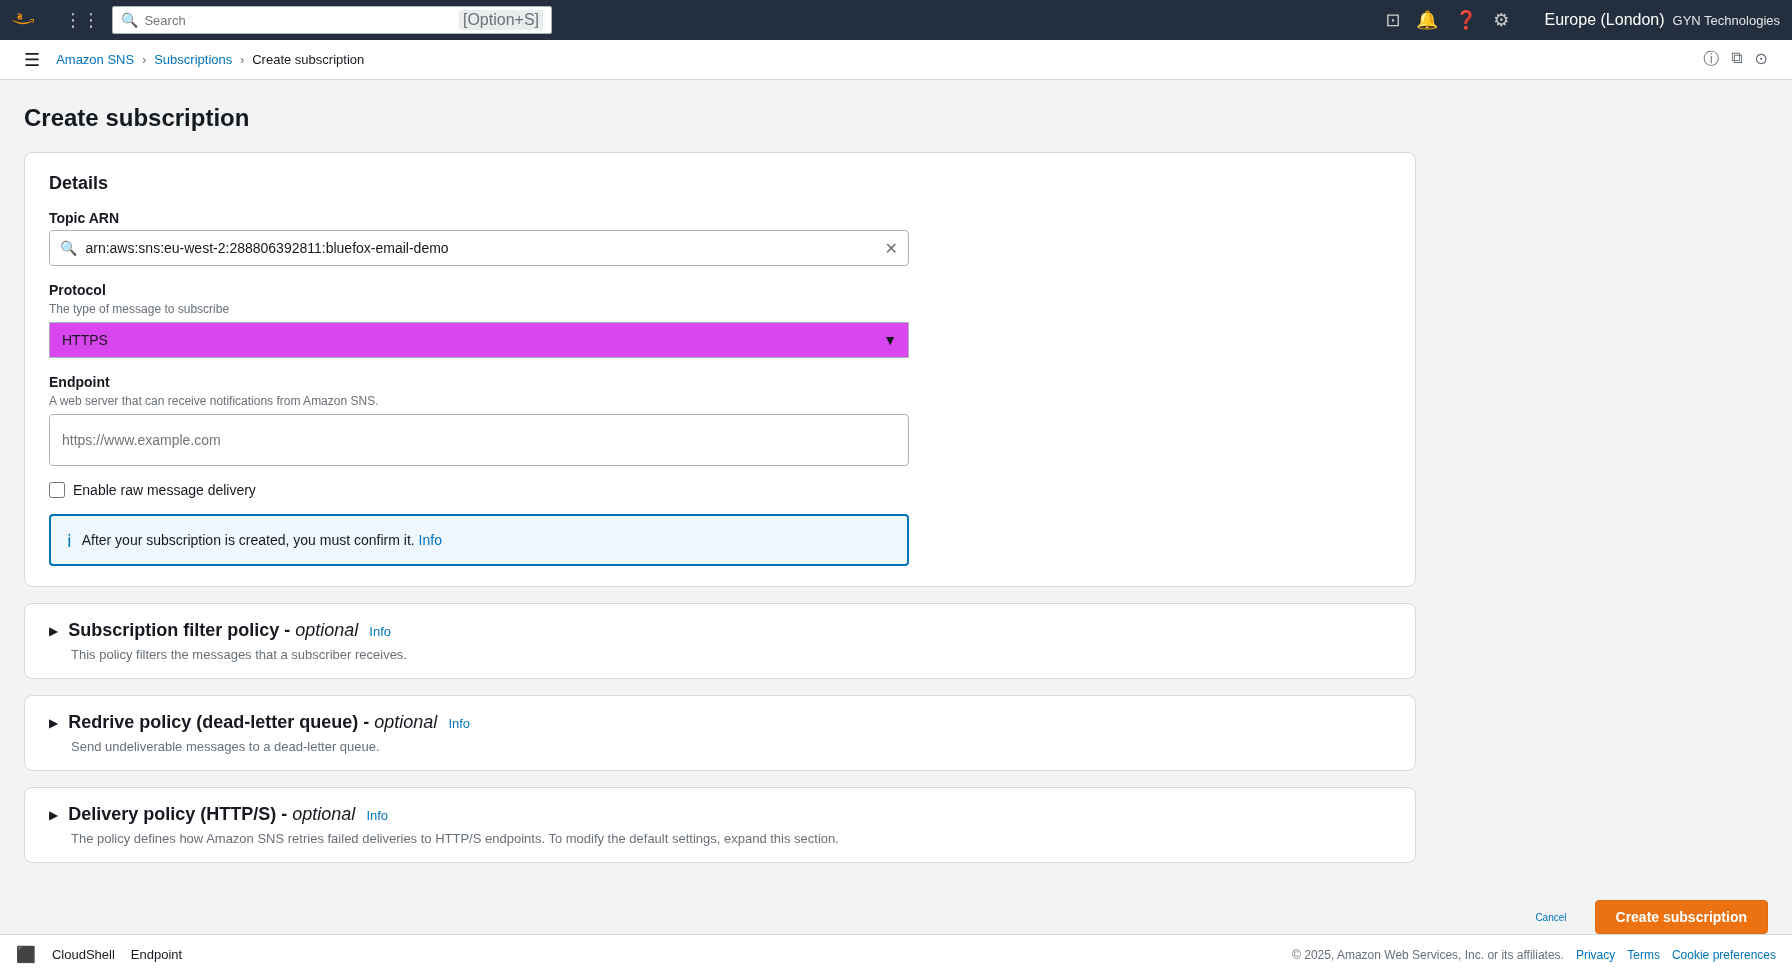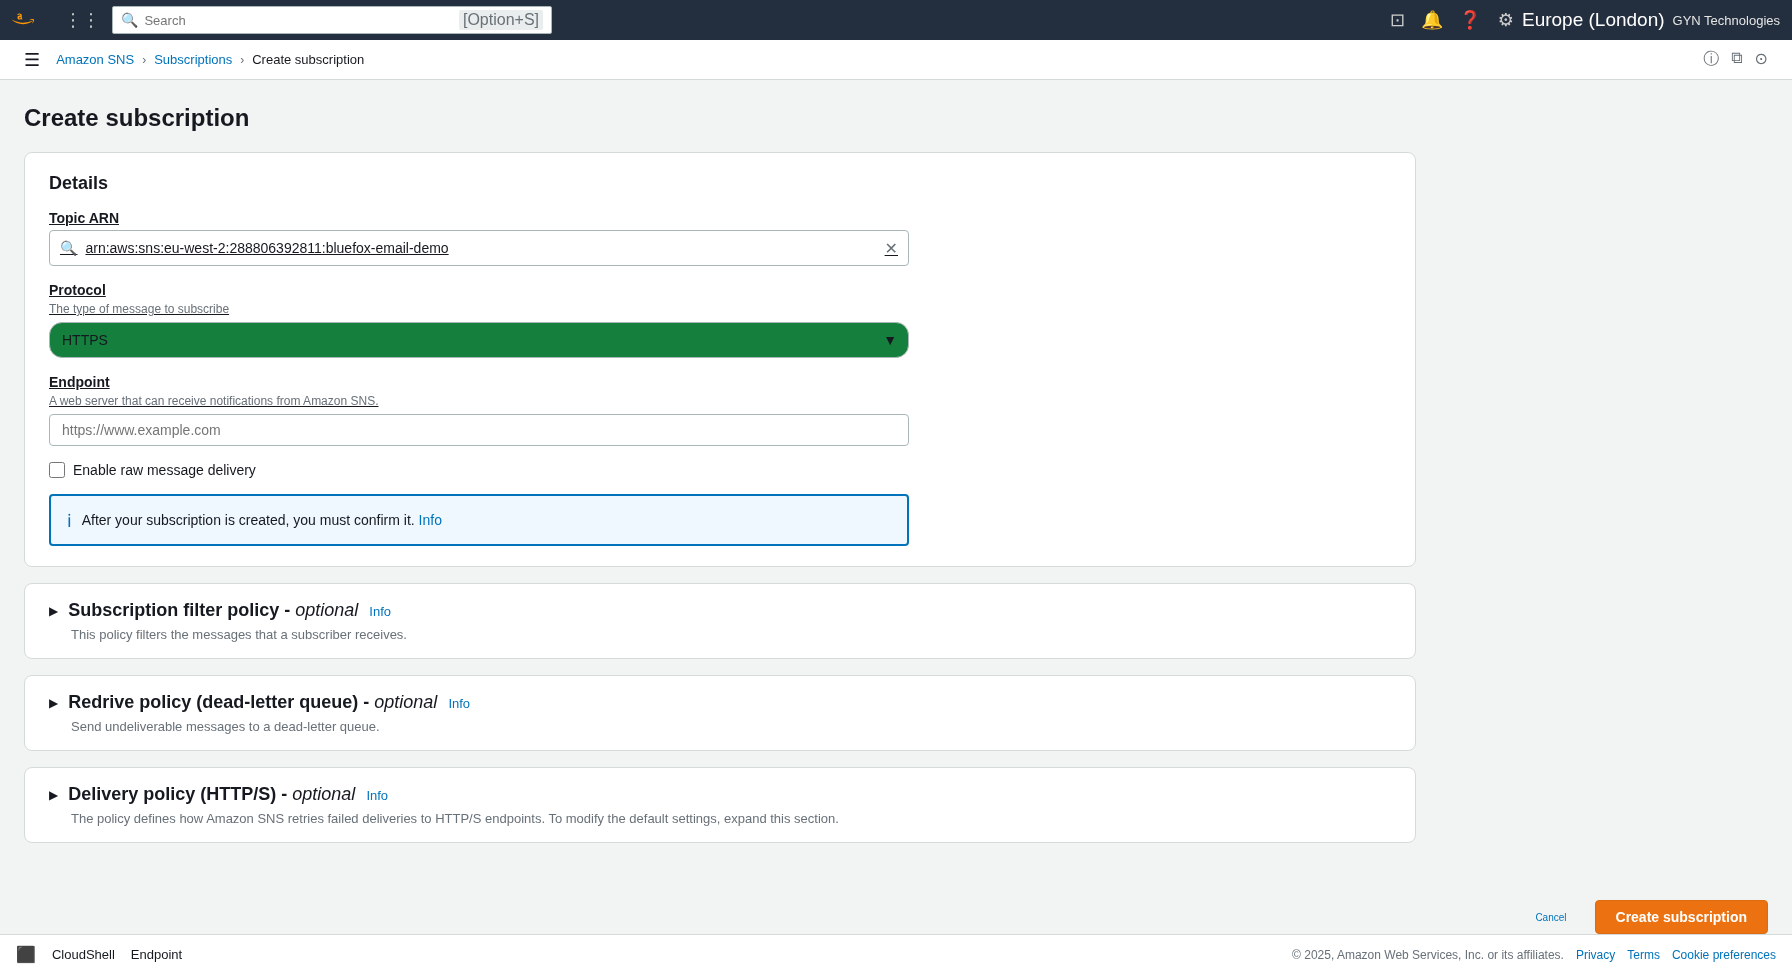--- a/index.html
+++ b/index.html
@@ -56,22 +56,23 @@
     .nav-spacer { flex: 1; }
     .nav-icons {
       display: flex;
       align-items: center;
       gap: 16px;
       color: #ccc;
       font-size: 18px;
     }
     .nav-region {
       color: #fff;
-      font-size: 19px;
-      cursor: pointer;
+      font-size: 16px;
+      cursor: pointer;
+      margin-left: 27px;
     }
     .nav-account {
       color: #e5e5e5;
       font-size: 13px;
       cursor: pointer;
       text-align: right;
     }
 
     
     .breadcrumb-bar {
@@ -133,21 +134,20 @@
     .card-title {
       font-size: 18px;
       font-weight: 700;
       color: #16191f;
       margin-bottom: 16px;
     }
 
     
     .form-field {
       margin-bottom: 16px;
-      text-decoration: underline;
     }
     .field-label {
       font-size: 14px;
       font-weight: 700;
       color: #16191f;
       margin-bottom: 4px;
     }
     .field-desc {
       font-size: 12px;
       color: #687078;
@@ -179,43 +179,43 @@
     }
 
     .select-wrap {
       position: relative;
       max-width: 860px;
     }
     .select-wrap select {
       width: 100%;
       height: 36px;
       border: 1px solid #aab7b8;
-      border-radius: 13px;
+      border-radius: 0;
       padding: 0 36px 0 12px;
       font-size: 14px;
       color: #16191f;
       appearance: none;
-      background: #15803d;
+      background: #d946ef;
       cursor: pointer;
       outline: none;
     }
     .select-arrow {
       position: absolute;
       right: 12px;
       top: 50%;
       transform: translateY(-50%);
       pointer-events: none;
       color: #16191f;
       font-size: 14px;
     }
 
     .text-input {
       width: 100%;
       max-width: 860px;
-      height: 32px;
+      height: 52px;
       border: 1px solid #aab7b8;
       border-radius: 4px;
       padding: 0 12px;
       font-size: 14px;
       color: #687078;
       outline: none;
     }
 
     .checkbox-wrap {
       display: flex;

